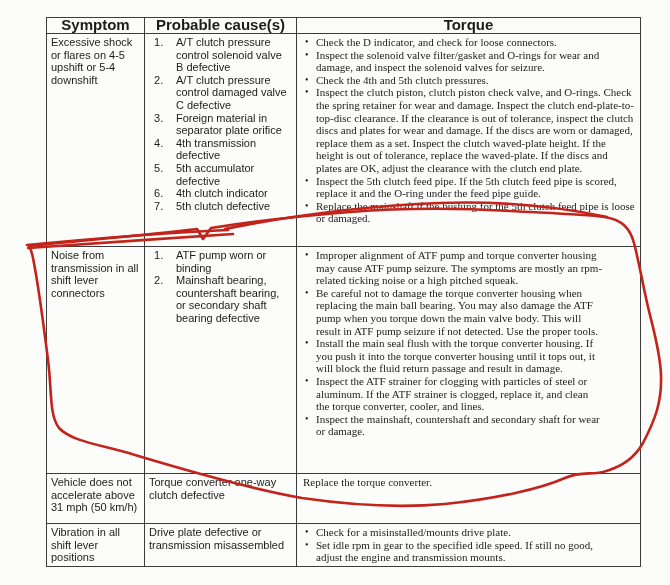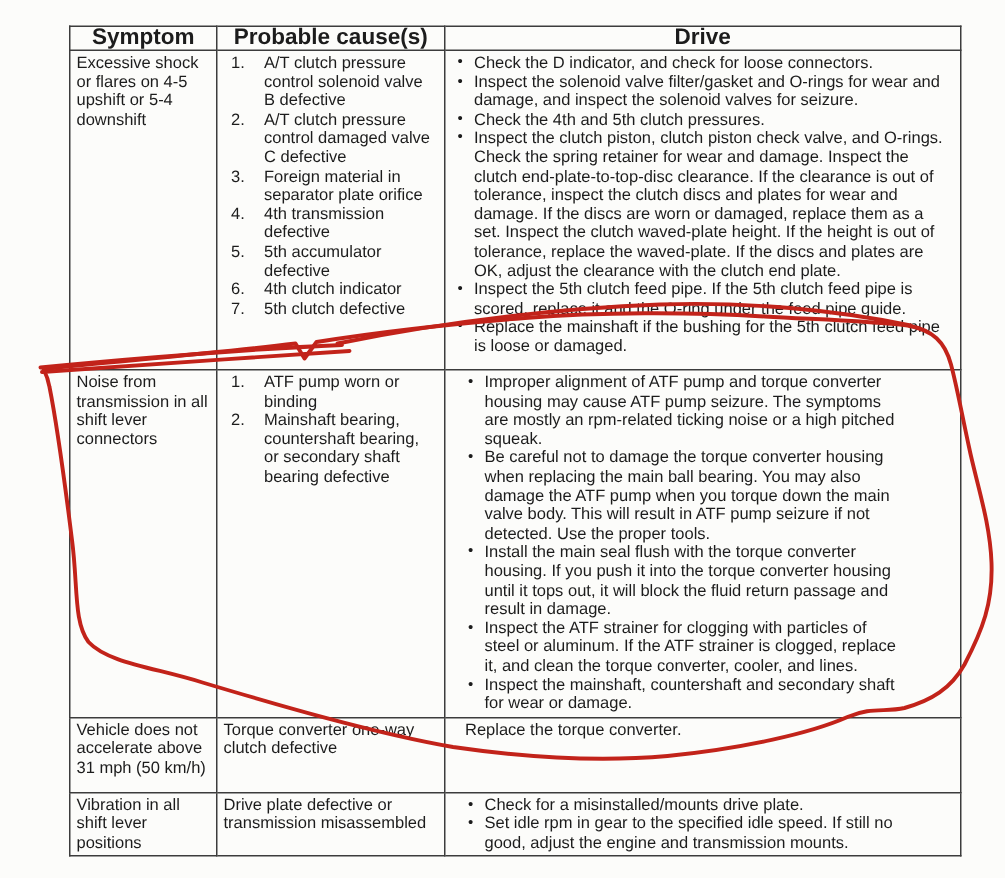--- a/index.html
+++ b/index.html
@@ -19,22 +19,22 @@
   .tbl th,.tbl td{
     border:1px solid #3c3c3c;
     vertical-align:top;
     padding:2px 5px 2px 4px;
     overflow:hidden;
   }
   .tbl th{
     font-weight:bold;text-align:center;
     padding:1px 2px;height:13px;font-size:15px;
   }
-  td.notes{padding-left:6px;}
-  td.notes.narrow{padding-right:36px;padding-left:13px;} 
+  td.notes{padding-left:6px;font-family:Liberation Serif, serif;}
+  td.notes.narrow{padding-right:36px;} 
   ol.num{list-style:none;margin:0;padding:0;counter-reset:c;}
   ol.num li{counter-increment:c;position:relative;padding-left:27px;}
   ol.num li::before{content:counter(c) ".";position:absolute;left:5px;}
   ul.bul{list-style:none;margin:0;padding:0;}
   ul.bul li{position:relative;padding-left:13px;}
   ul.bul li::before{content:"\2022";position:absolute;left:2px;top:0px;font-size:10px;}
   .overlay{position:absolute;left:0;top:0;width:670px;height:585px;pointer-events:none;}
   .overlay path{fill:none;stroke-width:2.6;stroke-linecap:round;stroke-linejoin:round;}
 </style>
 </head>
@@ -45,21 +45,21 @@
   <table class="tbl">
     <colgroup>
       <col style="width:98px">
         <col style="width:152px">
         <col style="width:344px">
     </colgroup>
     <thead>
       <tr>
         <th>Symptom</th>
         <th>Probable cause(s)</th>
-        <th>Drive</th>
+        <th>Torque</th>
       </tr>
     </thead>
     <tbody>
 
       <tr style="height:213px">
         <td class="sym">Excessive shock or flares on 4-5 upshift or 5-4 downshift</td>
         <td class="causes">
           <ol class="num">
             <li>A/T clutch pressure control solenoid valve B defective</li>
             <li>A/T clutch pressure control damaged valve C defective</li>

